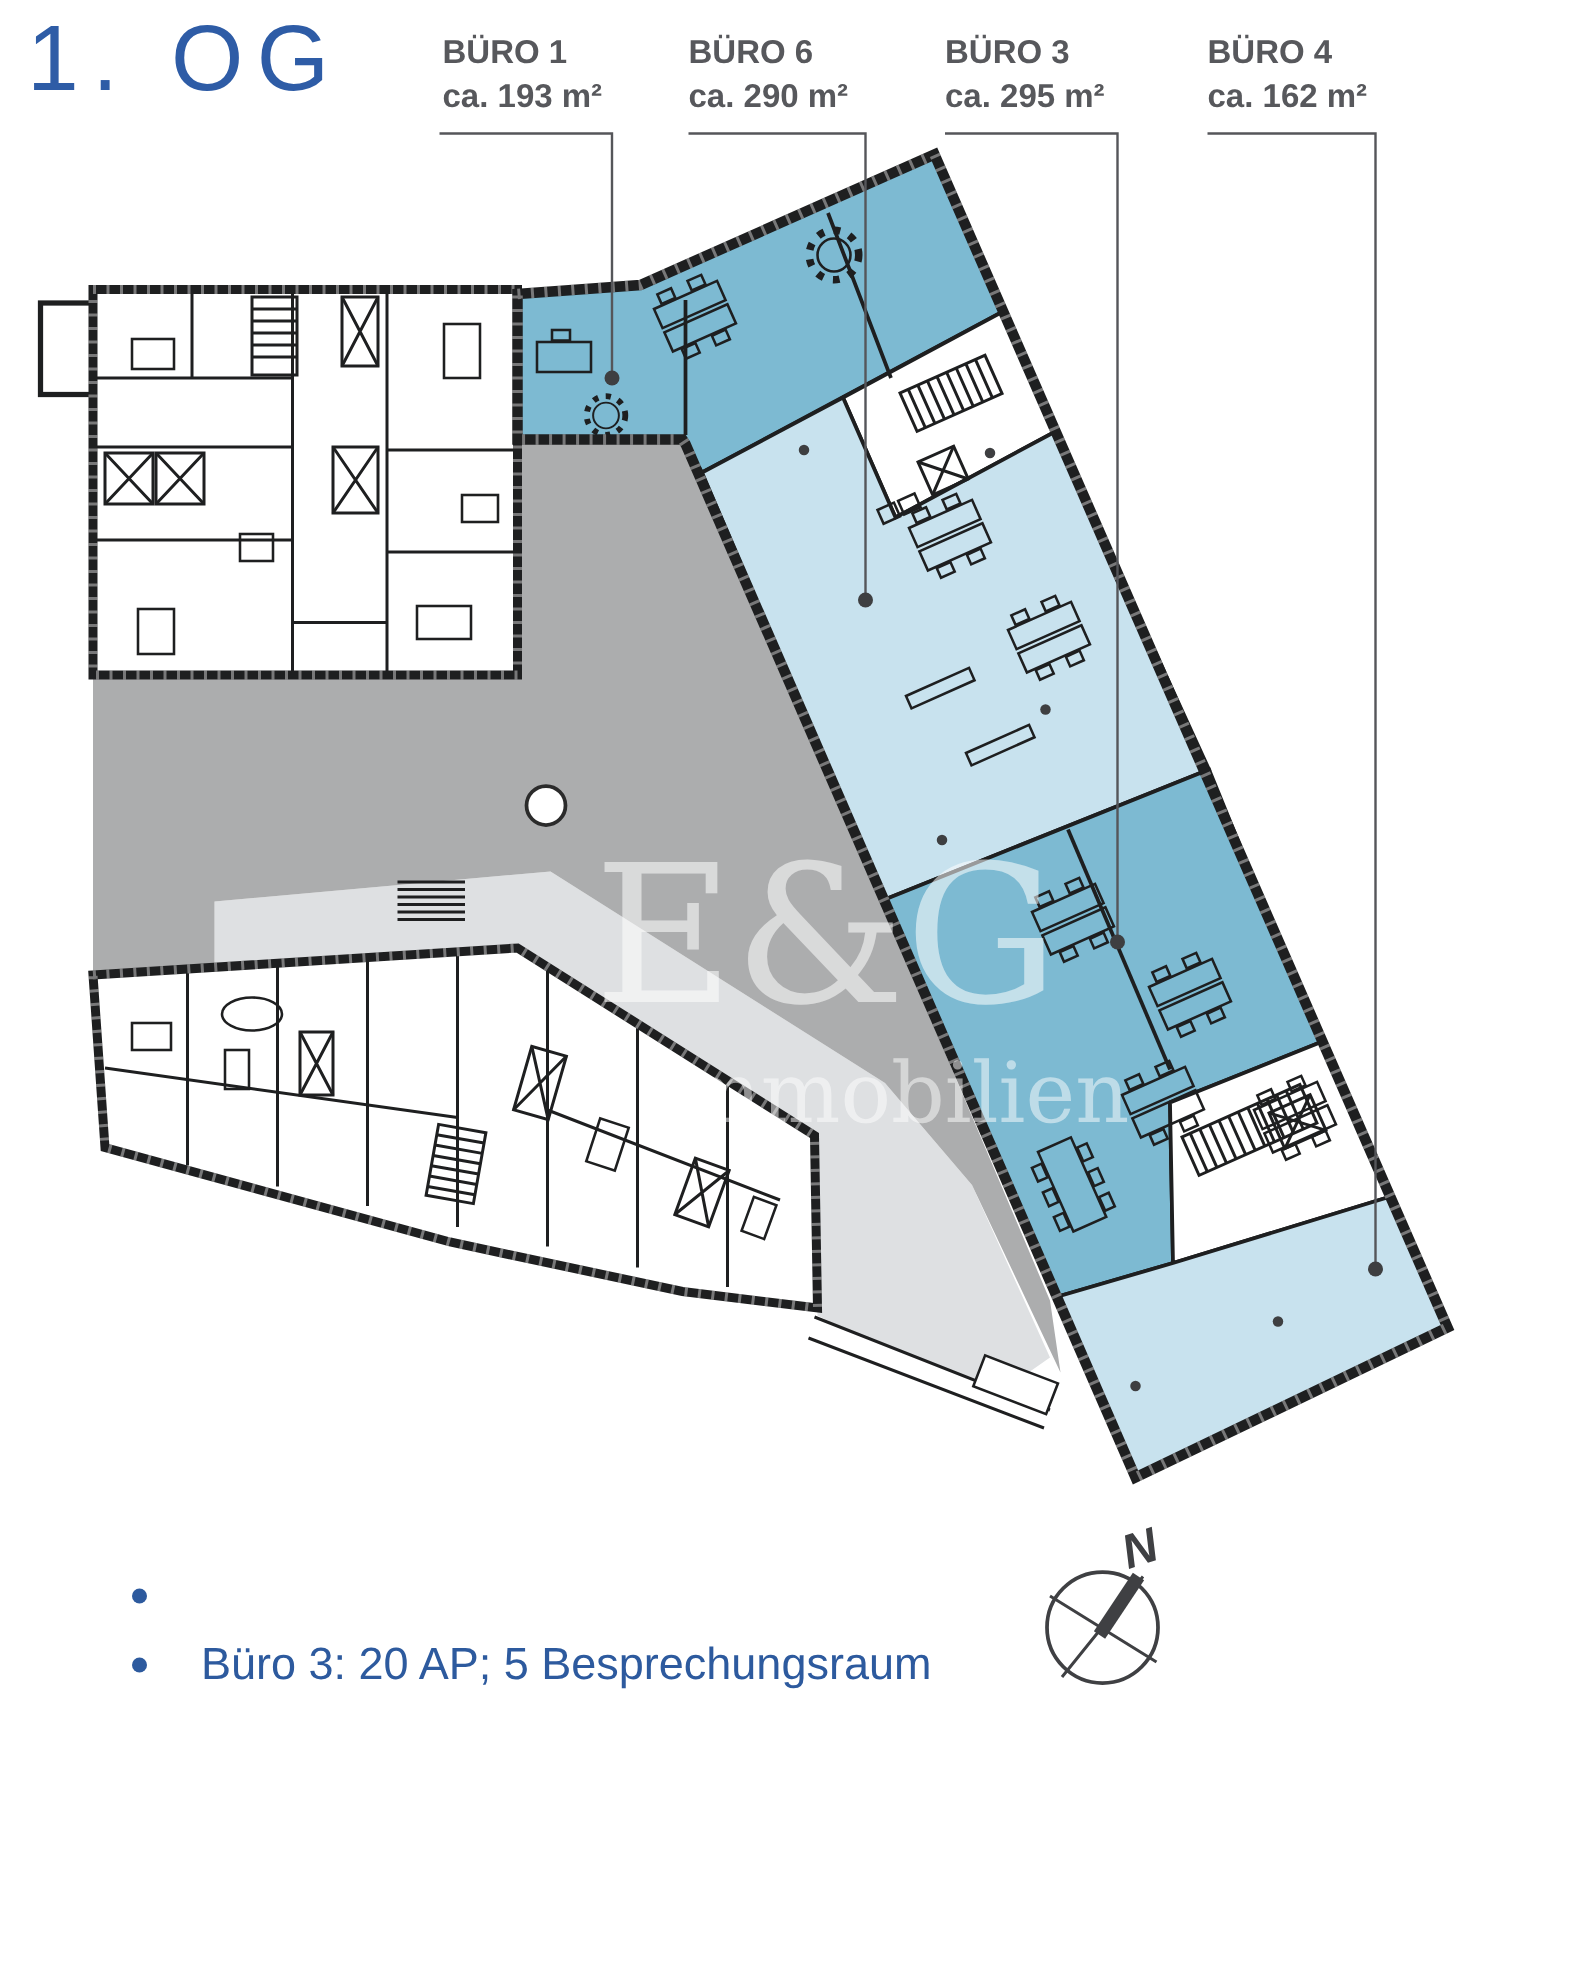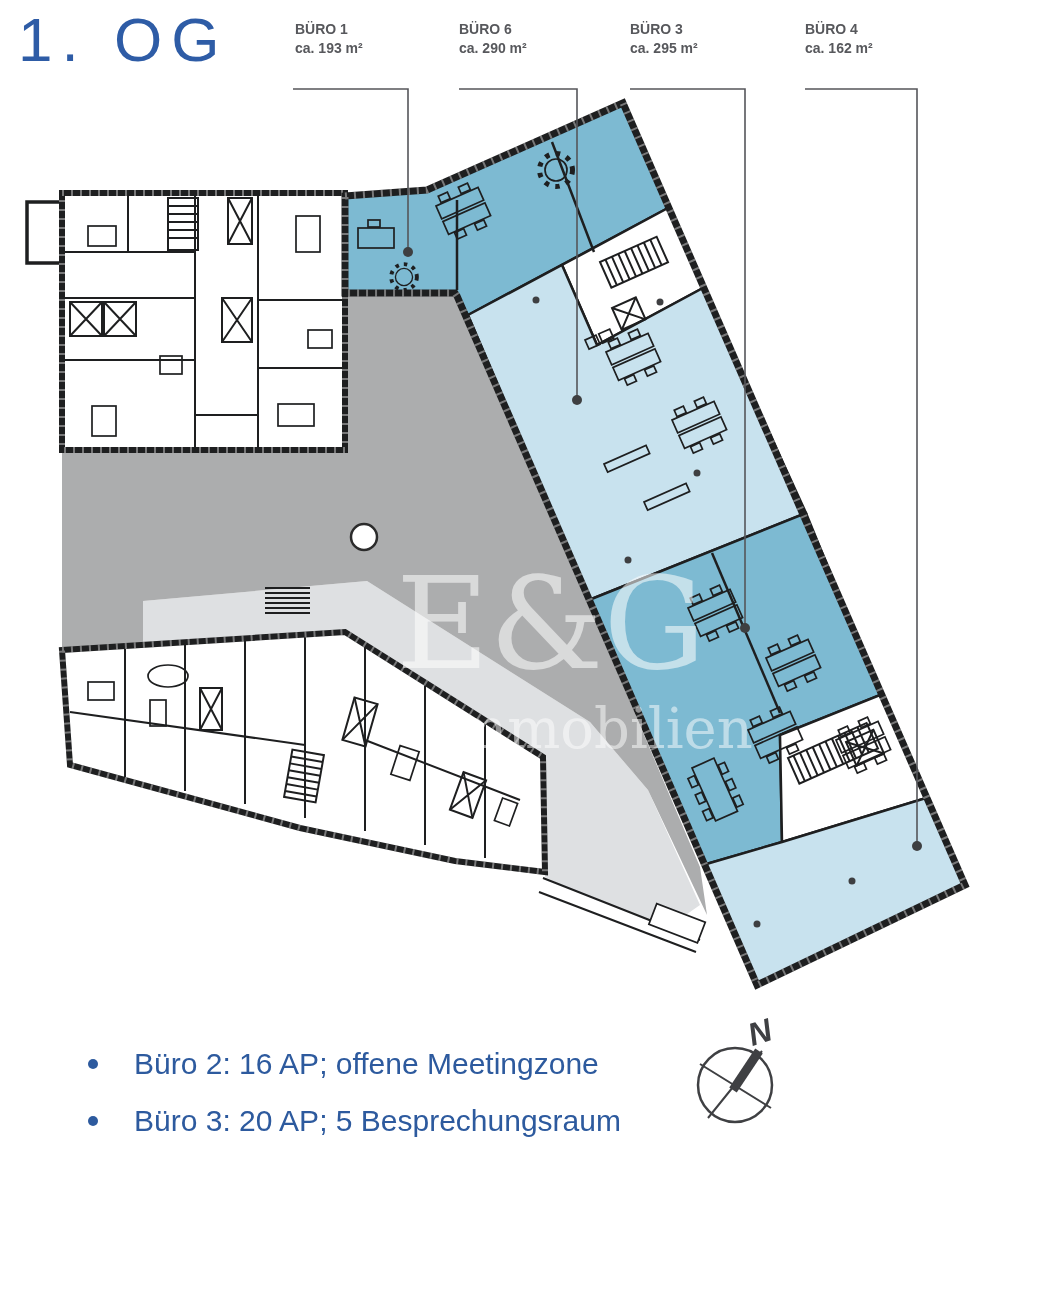--- a/index.html
+++ b/index.html
@@ -4,21 +4,21 @@
 <style>
   html,body{margin:0;padding:0;background:#fff;}
   #canvas{position:relative;width:1048px;height:1310px;background:#fff;overflow:hidden;
           font-family:"Liberation Sans",sans-serif;}
   #plan-svg{position:absolute;left:0;top:0;}
 
   
   .page-title{position:absolute;left:18px;top:4px;font-size:62px;letter-spacing:9px;
               color:var(--accent-blue);font-weight:400;}
   .area-label{position:absolute;top:20px;color:var(--label-gray);
-              font-size:14px;line-height:1.33;font-weight:700;}
+              font-size:22px;line-height:1.33;font-weight:700;}
   .area-label .size{font-weight:700;}
   .legend{position:absolute;left:88px;top:1048px;}
   .legend-item{display:flex;align-items:flex-start;margin-bottom:25px;
                color:var(--text-blue);font-size:30px;line-height:32px;}
   .legend-item .bullet{width:10px;height:10px;border-radius:50%;
                background:var(--text-blue);margin:11px 36px 0 0;flex:0 0 auto;}
 
   
   .f-court{fill:var(--courtyard);}
   .f-terr{fill:var(--terrace);}
@@ -286,20 +286,19 @@
     <div class="size">ca. 295 m²</div>
   </div>
   <div class="area-label" style="left:805px">
     <div>BÜRO 4</div>
     <div class="size">ca. 162 m²</div>
   </div>
 
   <div class="legend">
     <div class="legend-item">
       <span class="bullet"></span>
-      <span>Büro 2: 16 AP; offene Meetingzone</span>
     </div>
     <div class="legend-item">
       <span class="bullet"></span>
       <span>Büro 3: 20 AP; 5 Besprechungsraum</span>
     </div>
   </div>
 </div>
 
 </body></html>

